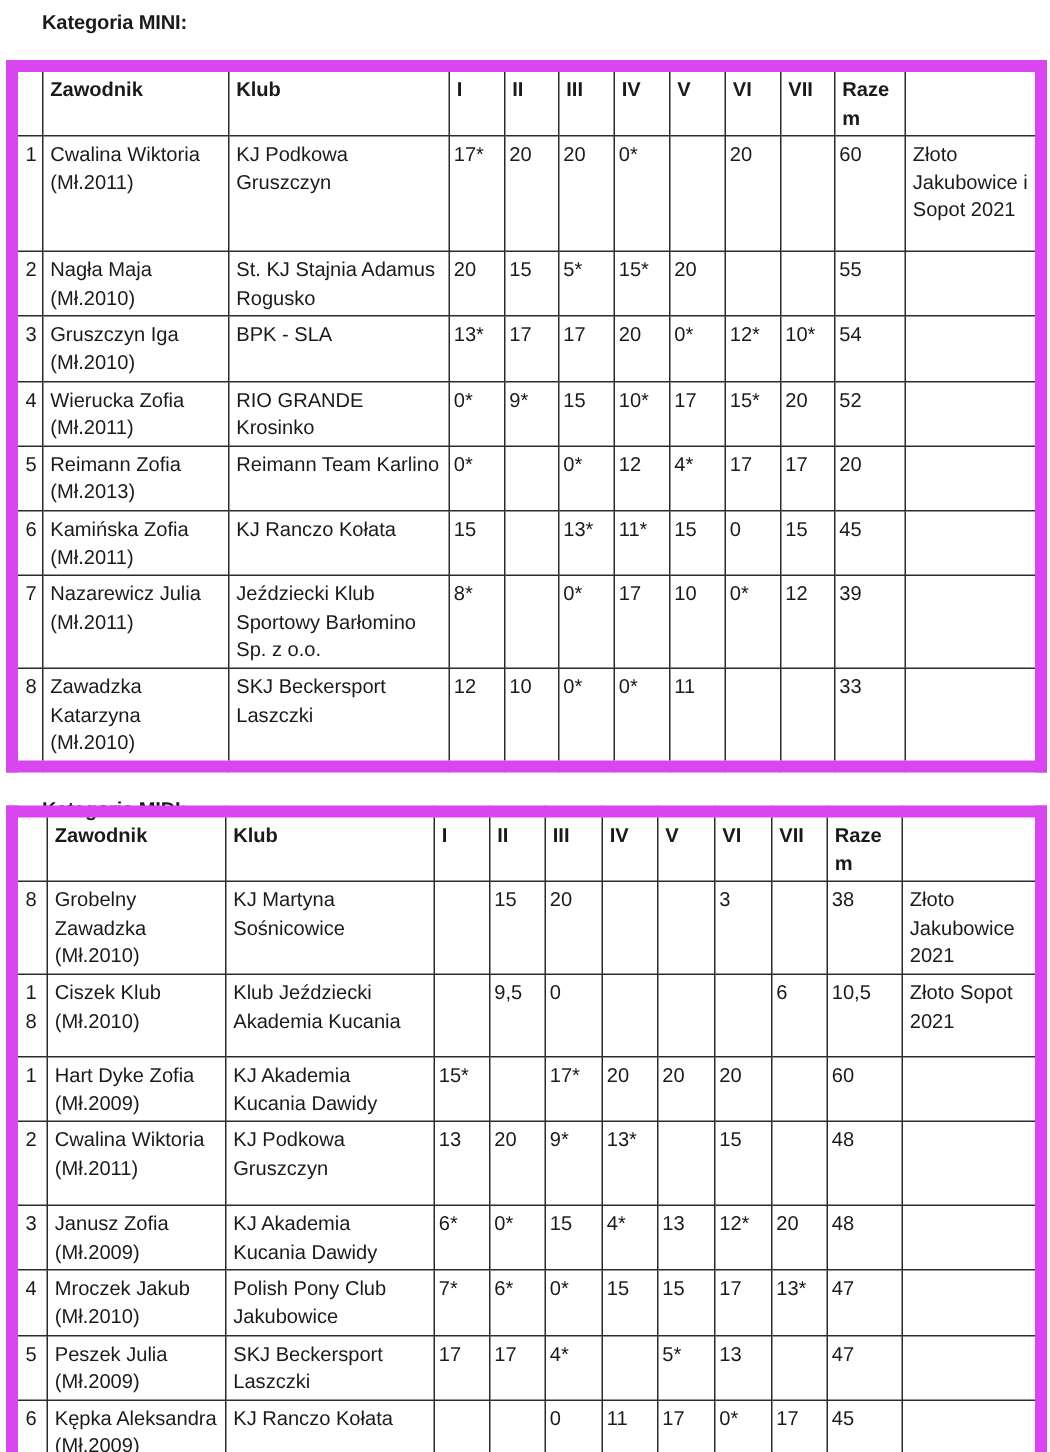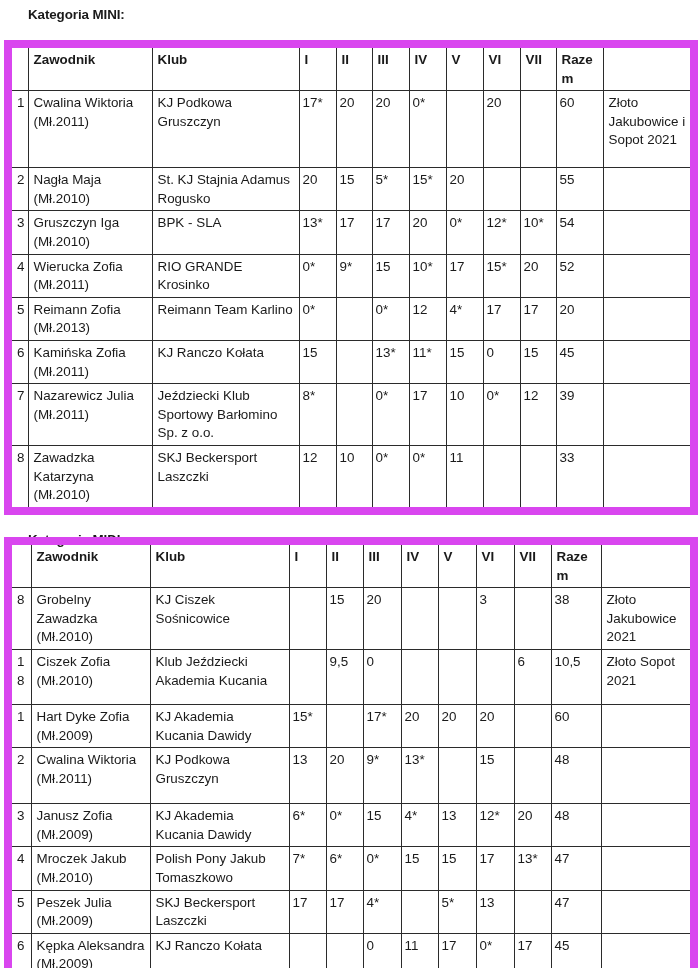--- a/index.html
+++ b/index.html
@@ -206,34 +206,34 @@
         <th>VI</th>
         <th>VII</th>
         <th>Razem</th>
         <th></th>
       </tr>
     </thead>
   <tbody>
       <tr style="height: 60px;">
         <td>8</td>
         <td>Grobelny Zawadzka (Mł.2010)</td>
-        <td>KJ Ciszek Sośnicowice</td>
+        <td>KJ Martyna Sośnicowice</td>
         <td class="num"></td>
         <td class="num">15</td>
         <td class="num">20</td>
         <td class="num"></td>
         <td class="num"></td>
         <td class="num">3</td>
         <td class="num"></td>
         <td class="num">38</td>
         <td>Złoto Jakubowice 2021</td>
       </tr>
       <tr style="height: 55px;">
         <td>18</td>
-        <td>Ciszek Zofia (Mł.2010)</td>
+        <td>Ciszek Klub (Mł.2010)</td>
         <td>Klub Jeździecki Akademia Kucania</td>
         <td class="num"></td>
         <td class="num">9,5</td>
         <td class="num">0</td>
         <td class="num"></td>
         <td class="num"></td>
         <td class="num"></td>
         <td class="num">6</td>
         <td class="num">10,5</td>
         <td>Złoto Sopot 2021</td>
@@ -276,21 +276,21 @@
         <td class="num">4*</td>
         <td class="num">13</td>
         <td class="num">12*</td>
         <td class="num">20</td>
         <td class="num">48</td>
         <td></td>
       </tr>
       <tr style="height: 38px;">
         <td>4</td>
         <td>Mroczek Jakub (Mł.2010)</td>
-        <td>Polish Pony Jakub Tomaszkowo</td>
+        <td>Polish Pony Club Jakubowice</td>
         <td class="num">7*</td>
         <td class="num">6*</td>
         <td class="num">0*</td>
         <td class="num">15</td>
         <td class="num">15</td>
         <td class="num">17</td>
         <td class="num">13*</td>
         <td class="num">47</td>
         <td></td>
       </tr>

